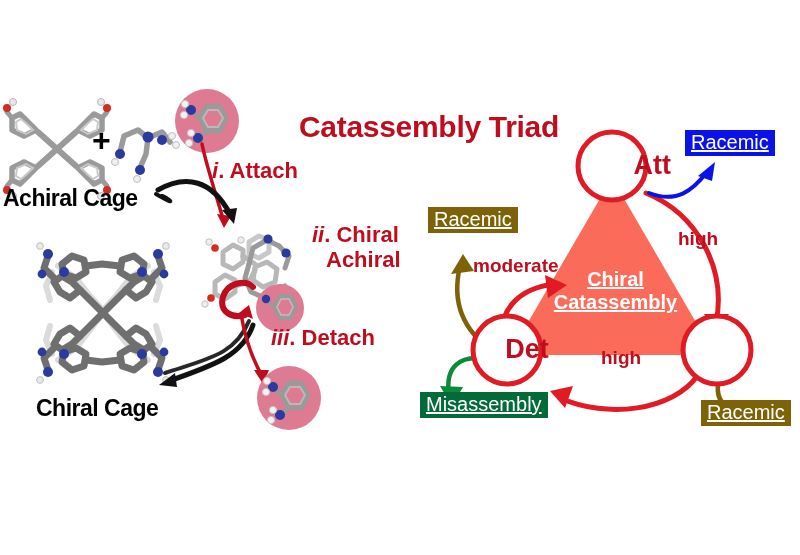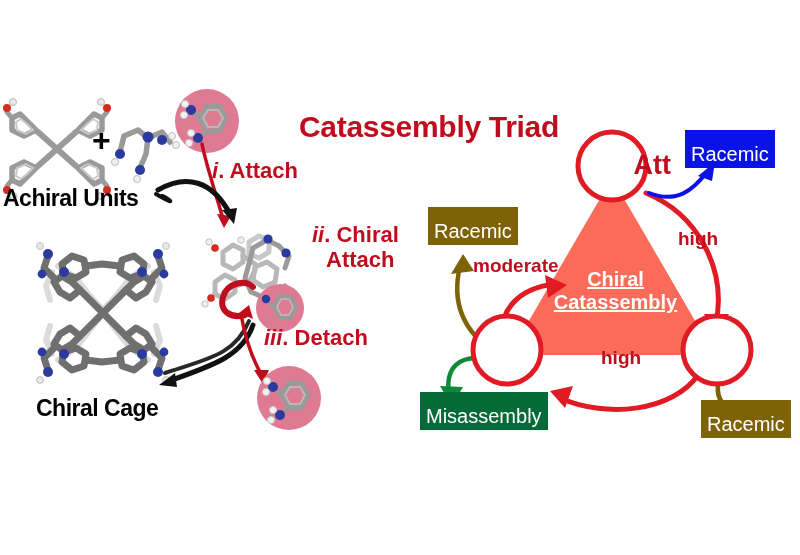--- a/index.html
+++ b/index.html
@@ -40,23 +40,24 @@
     font-weight: bold;
     color: #C00D1E;
     font-size: 30px;
     letter-spacing: -0.3px;
     white-space: nowrap;
   }
   .boxlabel {
     color: #ffffff;
     font-size: 20px;
     line-height: 1;
-    padding: 14px 6px 4px 6px;
+    padding: 2px 6px 4px 6px;
     white-space: nowrap;
     font-family: "Liberation Sans", sans-serif;
+    text-decoration: underline;
   }
   .box-blue   { background: #0B12E8; }
   .box-olive  { background: #7E6207; }
   .box-green  { background: #046A38; }
 
   svg { display: block; overflow: visible; }
 </style>
 </head>
 <body>
 
@@ -157,21 +158,21 @@
           <circle cx="17" cy="45" r="3.6"></circle>
       </g>
     </svg>
   </div>
 
   <svg class="abs" style="left:180px; top:140px;" width="70" height="90">
     <path d="M22 4 C 26 24, 34 48, 44 82" stroke="#C00D1E" stroke-width="3.5" fill="none" stroke-linecap="round"></path>
     <polygon points="44,88 37,74 51,76" fill="#C00D1E"></polygon>
   </svg>
 
-  <div class="abs lbl-black" style="left:3px; top:185px; font-size:23px;">Achiral Units</div>
+  <div class="abs lbl-black" style="left:3px; top:185px; font-size:23px;">Achiral Cage</div>
 
   <div class="abs lbl-red" style="left:212px; top:158px; font-size:22px;">
     <span class="step-num">i</span><span>. Attach</span>
   </div>
 
   <svg class="abs" style="left:150px; top:168px;" width="110" height="70">
     <path d="M8 22 C 36 6, 62 12, 80 46" stroke="#111111" stroke-width="5" fill="none" stroke-linecap="round"></path>
     <polygon points="84,56 72,42 87,40" fill="#111111"></polygon>
     <path d="M6 26 C 30 40, 18 30, 12 28" stroke="#111111" stroke-width="4" fill="none" stroke-linecap="round"></path>
   </svg>
@@ -228,21 +229,21 @@
 
   <svg class="abs" style="left:205px; top:277px;" width="70" height="55">
     <path d="M48 10 C 40 2, 22 6, 18 20 C 14 34, 26 42, 40 38" stroke="#C00D1E" stroke-width="6" fill="none" stroke-linecap="round"></path>
     <polygon points="48,42 34,36 44,28" fill="#C00D1E"></polygon>
   </svg>
 
   <div class="abs lbl-red" style="left:312px; top:222px; font-size:22px; line-height:1.15;">
     <div>
       <span class="step-num">ii</span><span>. Chiral</span>
     </div>
-    <div style="margin-left:14px;">Attach</div>
+    <div style="margin-left:14px;">Achiral</div>
   </div>
 
   <div class="abs" style="left:18px; top:238px;">
     <svg width="170" height="150" viewBox="0 0 170 150">
 
       <g stroke="#cfcfcf" stroke-width="6" fill="none" stroke-linejoin="round" stroke-linecap="round" opacity="0.75">
         <path d="M40 28 L58 40 L72 58 L85 72 L98 58 L112 40 L130 28"></path>
         <path d="M40 122 L58 110 L72 92 L85 75 L98 92 L112 110 L130 122"></path>
         <path d="M34 34 L28 48 L32 62"></path>
         <path d="M136 34 L142 48 L138 62"></path>
@@ -304,21 +305,21 @@
     <path d="M98 10 C 88 40, 60 50, 14 66" stroke="#111111" stroke-width="5" fill="none" stroke-linecap="round"></path>
     <polygon points="4,70 20,58 22,72" fill="#111111"></polygon>
     <path d="M94 6 C 80 40, 52 44, 10 58" stroke="#111111" stroke-width="4" fill="none" stroke-linecap="round" opacity="0.9"></path>
   </svg>
 
   <svg class="abs" style="left:225px; top:310px;" width="70" height="80">
     <path d="M16 4 C 20 28, 26 46, 36 64" stroke="#C00D1E" stroke-width="3.5" fill="none" stroke-linecap="round"></path>
     <polygon points="38,74 29,60 44,60" fill="#C00D1E"></polygon>
   </svg>
 
-  <div class="abs lbl-red" style="left:264px; top:325px; font-size:22px;">
+  <div class="abs lbl-red" style="left:271px; top:325px; font-size:22px;">
     <span class="step-num">iii</span><span>. Detach</span>
   </div>
 
   <div class="abs" style="left:256px; top:365px;">
     <svg width="66" height="66" viewBox="0 0 66 66">
       <circle cx="33" cy="33" r="32" fill="#DE7A92"></circle>
       <g stroke="#9a9a9a" stroke-width="5" fill="none" stroke-linejoin="round">
         <polygon points="33,18 45,18 52,30 45,43 33,43 26,30"></polygon>
       </g>
       <g stroke="#b9b9b9" stroke-width="2" fill="none">
@@ -382,20 +383,21 @@
 
     <path d="M304,262 C 300,278, 306,288, 320,293" stroke="#7E6207" stroke-width="4.5" fill="none" stroke-linecap="round"></path>
     <polygon points="331,296 314,283, 314,302" fill="#7E6207"></polygon>
 
     <circle cx="197" cy="48" r="34" fill="#ffffff" stroke="#E01B24" stroke-width="5"></circle>
     <circle cx="302" cy="232" r="34" fill="#ffffff" stroke="#E01B24" stroke-width="5"></circle>
     <circle cx="92" cy="232" r="34" fill="#ffffff" stroke="#E01B24" stroke-width="5"></circle>
   </svg>
 
   <div class="abs lbl-red" style="left:593px; top:150px; width:78px; text-align:right; font-size:27px;">Att</div>
+  <div class="abs lbl-red" style="left:488px; top:334px; width:78px; text-align:center; font-size:27px;">Det</div>
 
   <div class="abs" style="left:528px; top:268px; width:175px; text-align:center; color:#ffffff; font-weight:bold; font-size:20px; line-height:1.15;text-decoration:underline;">
     <div>Chiral</div>
     <div>Catassembly</div>
   </div>
 
   <div class="abs lbl-red" style="left:678px; top:228px; font-size:19px;">high</div>
   <div class="abs lbl-red" style="left:601px; top:347px; font-size:19px;">high</div>
   <div class="abs lbl-red" style="left:473px; top:255px; font-size:19px;">moderate</div>
 

